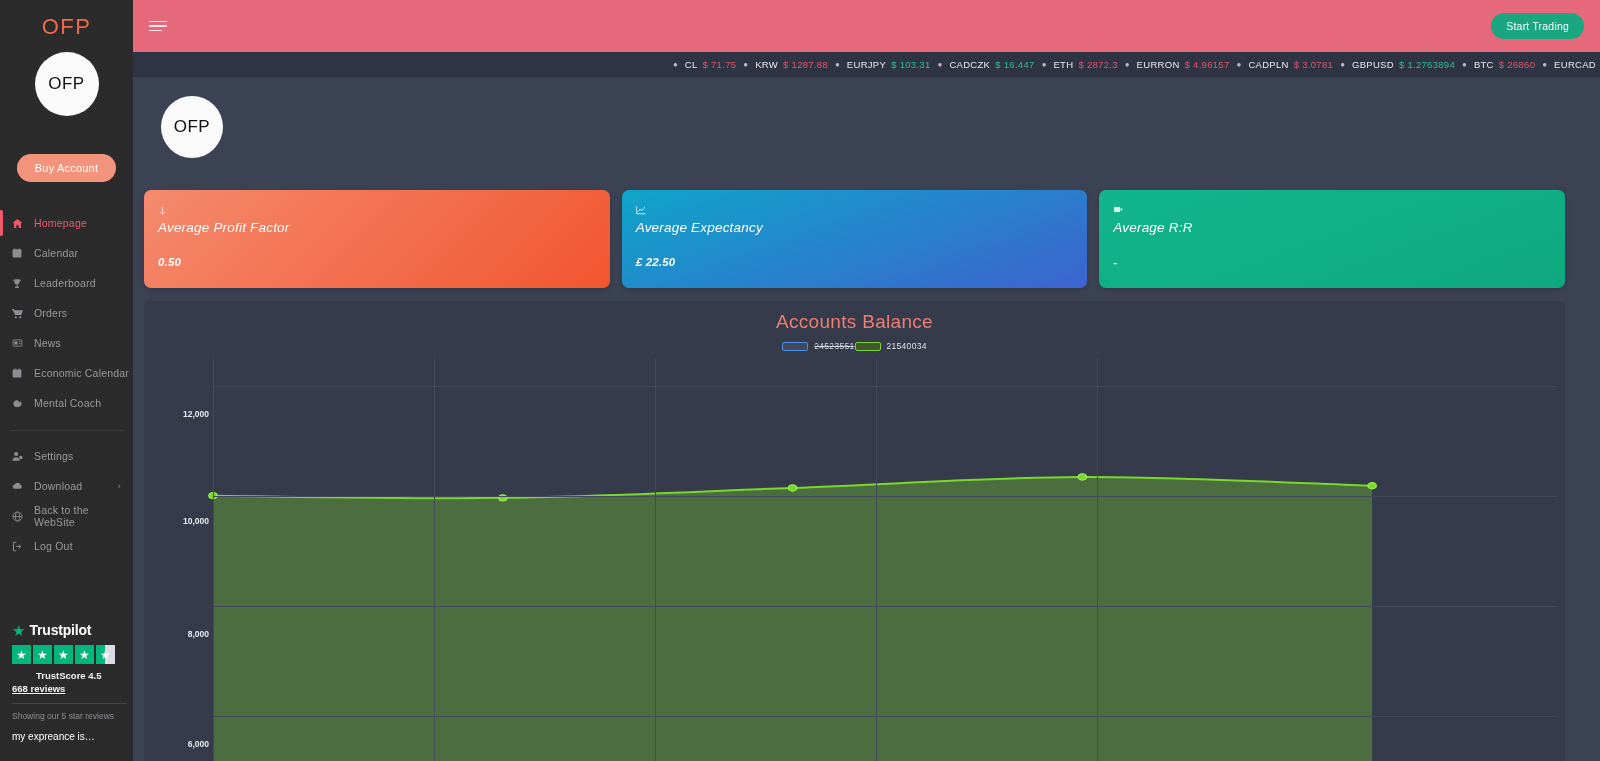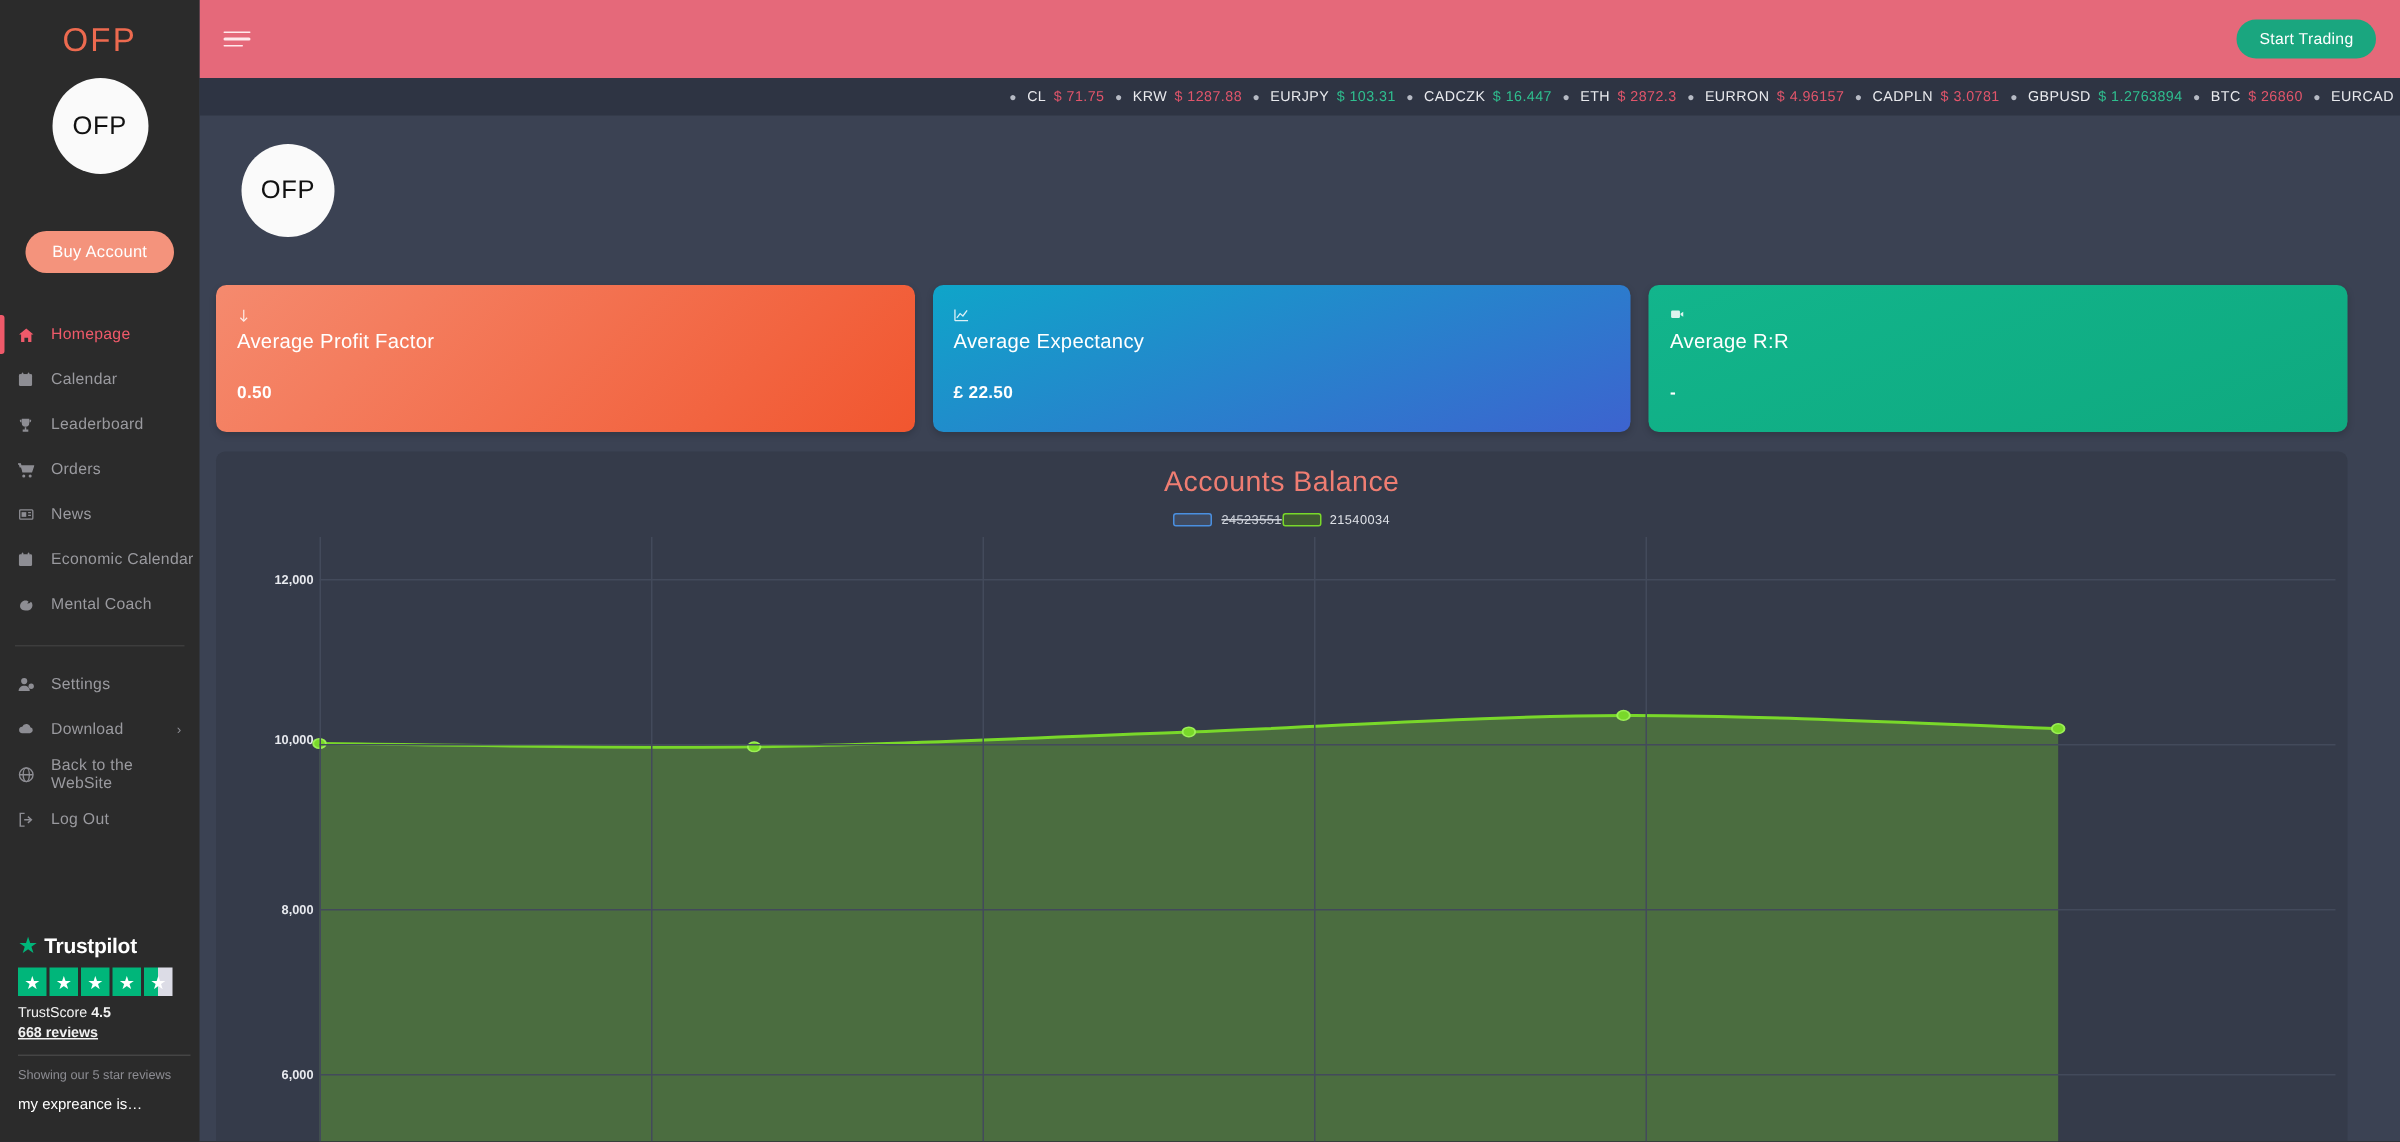--- a/index.html
+++ b/index.html
@@ -78,21 +78,21 @@
   
   .tp { position: absolute; left: 12px; right: 6px; top: 622px; }
   .tp-head { display: flex; align-items: center; gap: 4px; }
   .tp-head .tp-star { color: #00b67a; font-size: 15px; line-height: 1; }
   .tp-head .tp-name { color: #ffffff; font-size: 14px; font-weight: 700; letter-spacing: -.2px; }
   .tp-stars { display: flex; gap: 2px; margin-top: 7px; }
   .tp-box { width: 19px; height: 19px; background: #00b67a; display: flex; align-items: center; justify-content: center; }
   .tp-box span { color: #fff; font-size: 12px; line-height: 1; }
   .tp-box.half { background: linear-gradient(90deg, #00b67a 50%, #dcdce6 50%); }
   .tp-score { color: #f2f2f2; font-size: 9.5px; margin-top: 6px; font-weight: 700; }
-  .tp-score .lbl { font-weight: 400; }
+  .tp-score .lbl { font-weight: 700; margin-left: 24px; }
   .tp-reviews { color: #f2f2f2; font-size: 9.5px; margin-top: 2px; text-decoration: underline; cursor: pointer; font-weight: 700; }
   .tp-rule { height: 1px; background: #454545; margin: 9px 0 7px 0; }
   .tp-showing { color: #8d8d93; font-size: 8.5px; }
   .tp-quote { color: #ffffff; font-size: 10px; font-weight: 400; margin-top: 10px; }
 
   
   .main { flex: 1 1 auto; position: relative; background: #3b4253; overflow: hidden; }
 
   .topbar {
     height: 52px; background: #e5697a;
@@ -133,20 +133,21 @@
 
   .cards {
     display: flex; gap: 12px;
     padding: 113px 35px 0 11px;
   }
   .card {
     flex: 1 1 0; height: 98px; border-radius: 7px;
     padding: 15px 14px 0 14px;
     position: relative; color: #fff; cursor: pointer;
     box-shadow: 0 2px 5px rgba(0,0,0,.18);
+    font-style: italic;
   }
   .card .c-ico { font-size: 10px; opacity: .85; line-height: 1; height: 11px; }
   .card .c-ico svg { display:block; }
   .card .c-title { font-size: 13.5px; margin-top: 4px; letter-spacing: .2px; }
   .card .c-val { position: absolute; left: 14px; bottom: 20px; font-size: 11.5px; font-weight: 700; letter-spacing: .2px; }
   .card.c1 { background: linear-gradient(135deg,#f58a6e 0%, #f1562f 100%); }
   .card.c2 { background: linear-gradient(160deg,#0fa5c9 0%, #3d63cf 100%); }
   .card.c3 { background: linear-gradient(160deg,#ef6a5c 0%, #e0398f 100%); }
   .card.c4 { background: linear-gradient(160deg,#12b58c 0%, #0fa97f 100%); }
 
@@ -172,21 +173,21 @@
   .legend-item.off .legend-label { text-decoration: line-through; color: #cfd3db; }
 
   .plot {
     position: absolute;
     left: 31px; top: 57px; right: 8px; bottom: 0;
   }
   .yaxis { position: absolute; left: 0; top: 0; width: 38px; height: 100%; }
   .ylab {
     position: absolute; right: 4px;
     color: #e8eaef; font-size: 8.5px; font-weight: 700;
-    transform: translateY(-50%); white-space: nowrap;
+    transform: translateY(-50%); white-space: nowrap; margin-top: 28px;
   }
   .grid-area {
     position: absolute; left: 38px; top: 0; right: 0; bottom: 0;
   }
   .gline-h { position: absolute; left: 0; right: 0; height: 1px; background: #434a5b; }
   .gline-v { position: absolute; top: 0; bottom: 0; width: 1px; background: #434a5b; }
   .svg-plot { position: absolute; left: 0; top: 0; width: 100%; height: 100%; overflow: visible; }
 </style>
 </head>
 <body>

